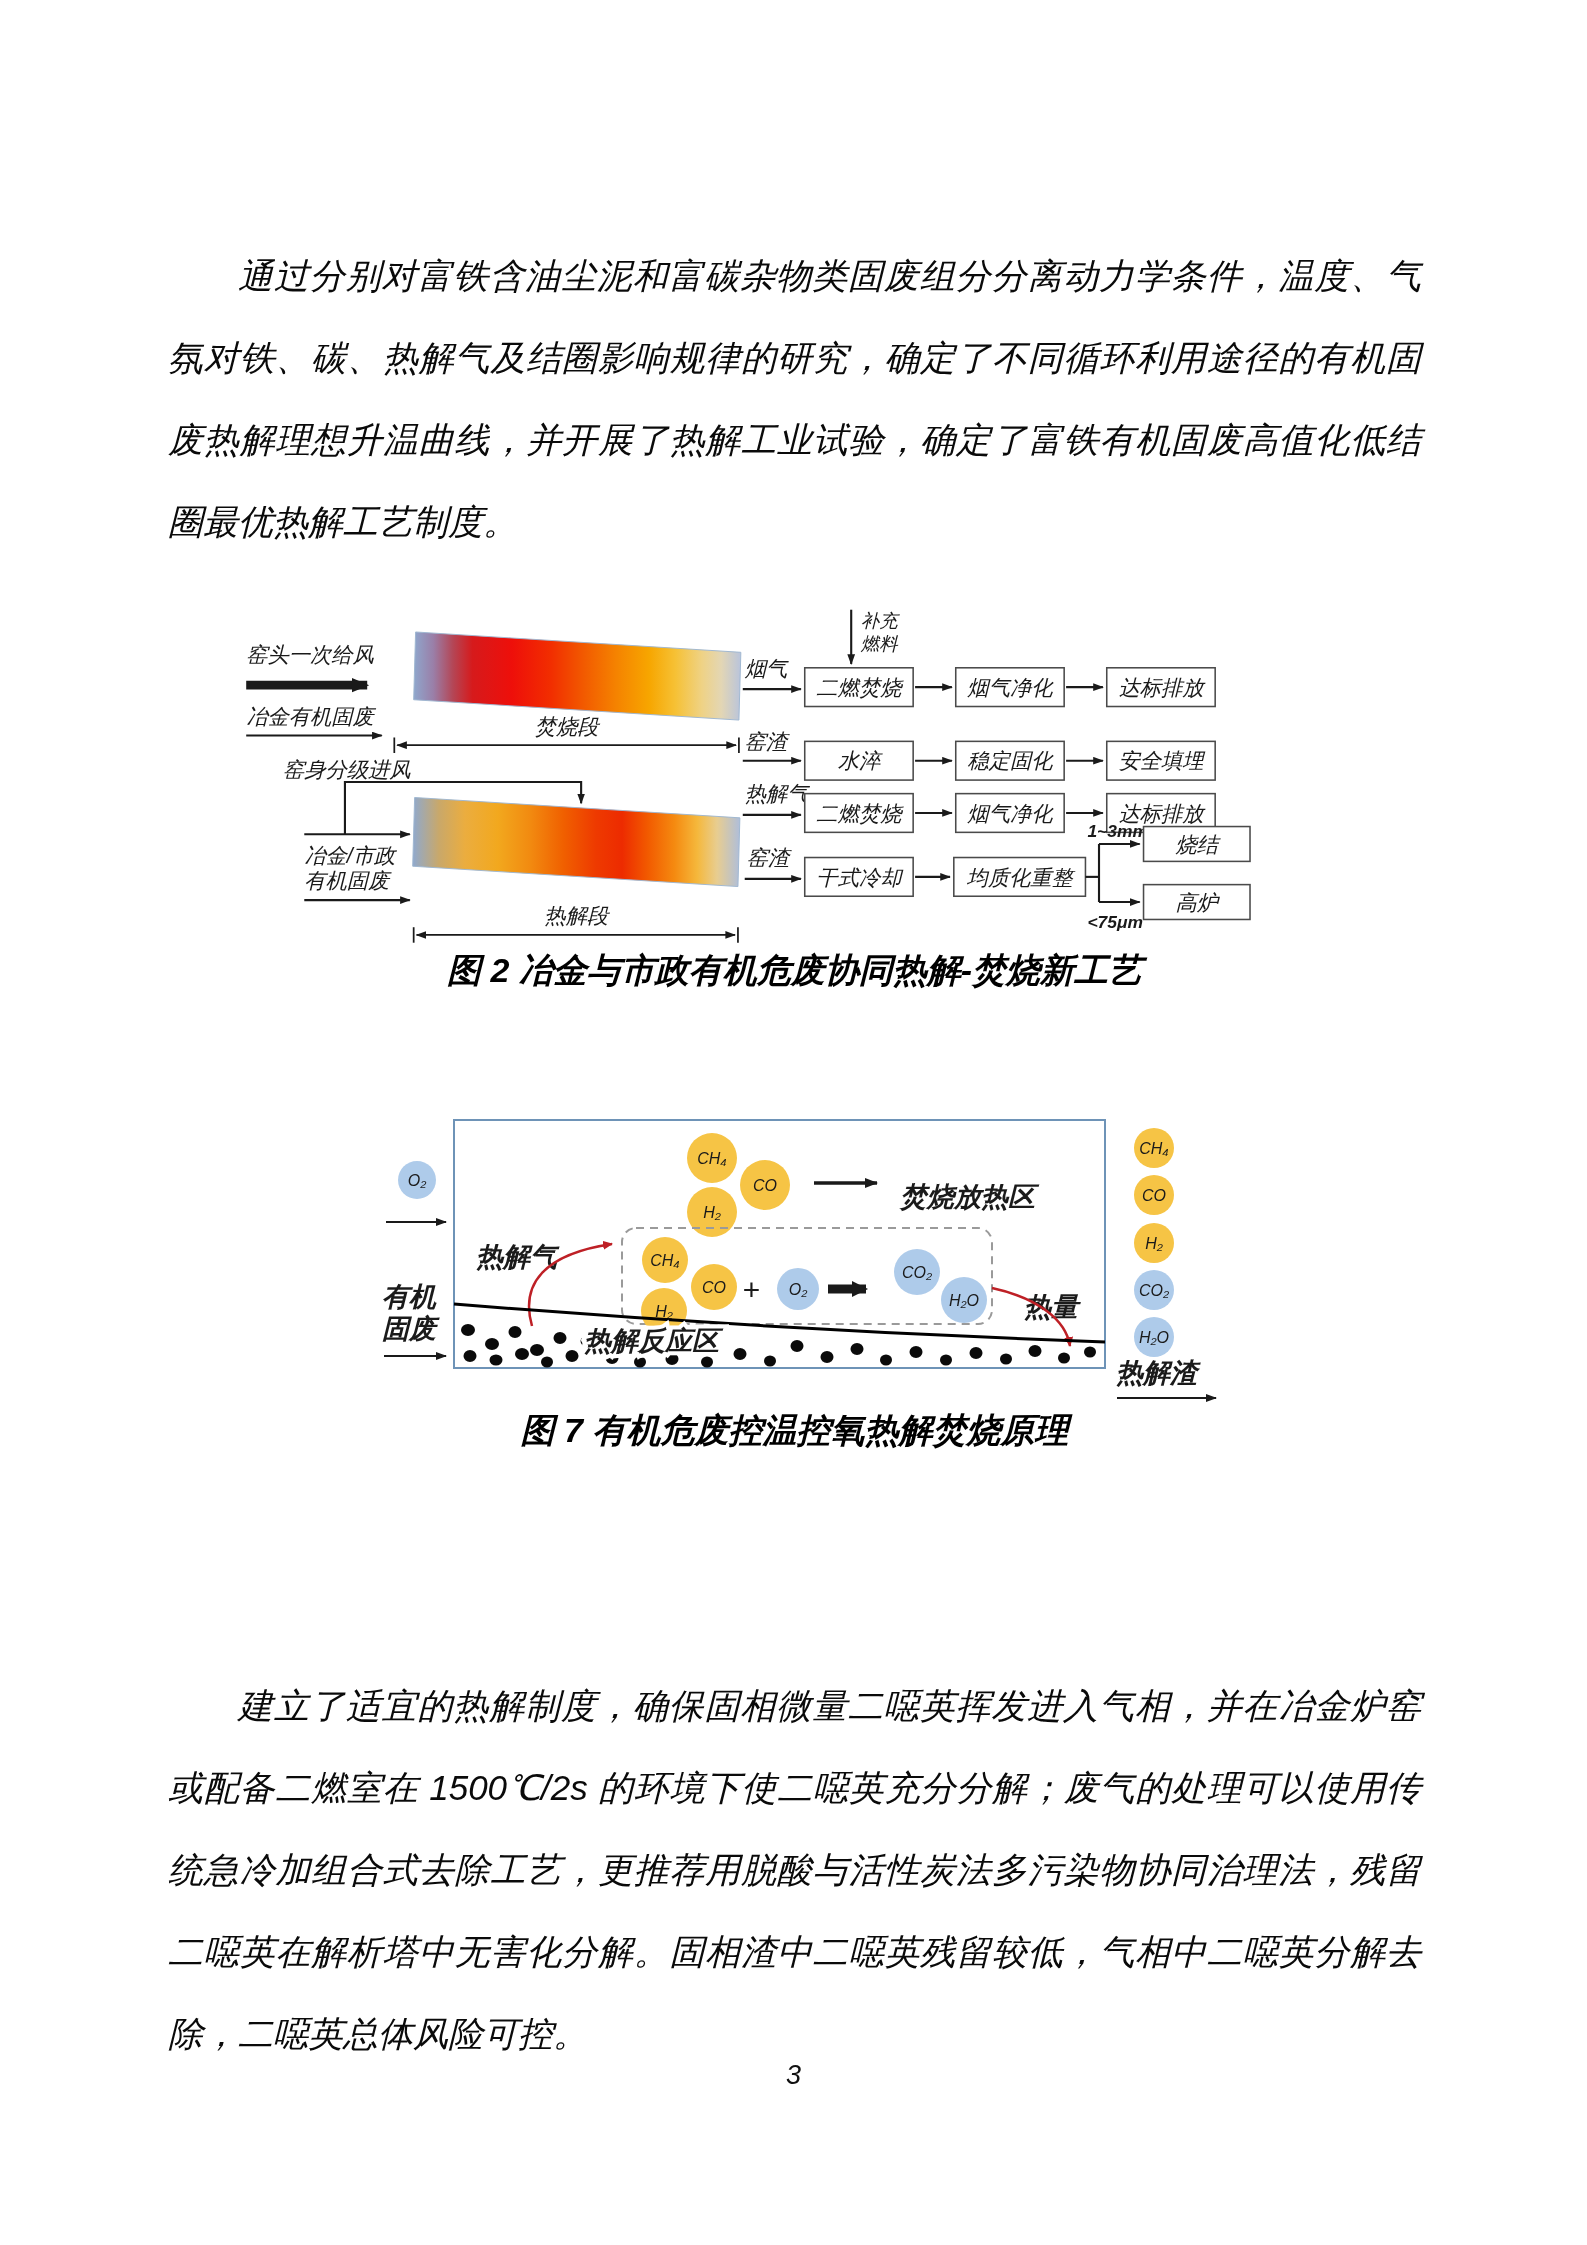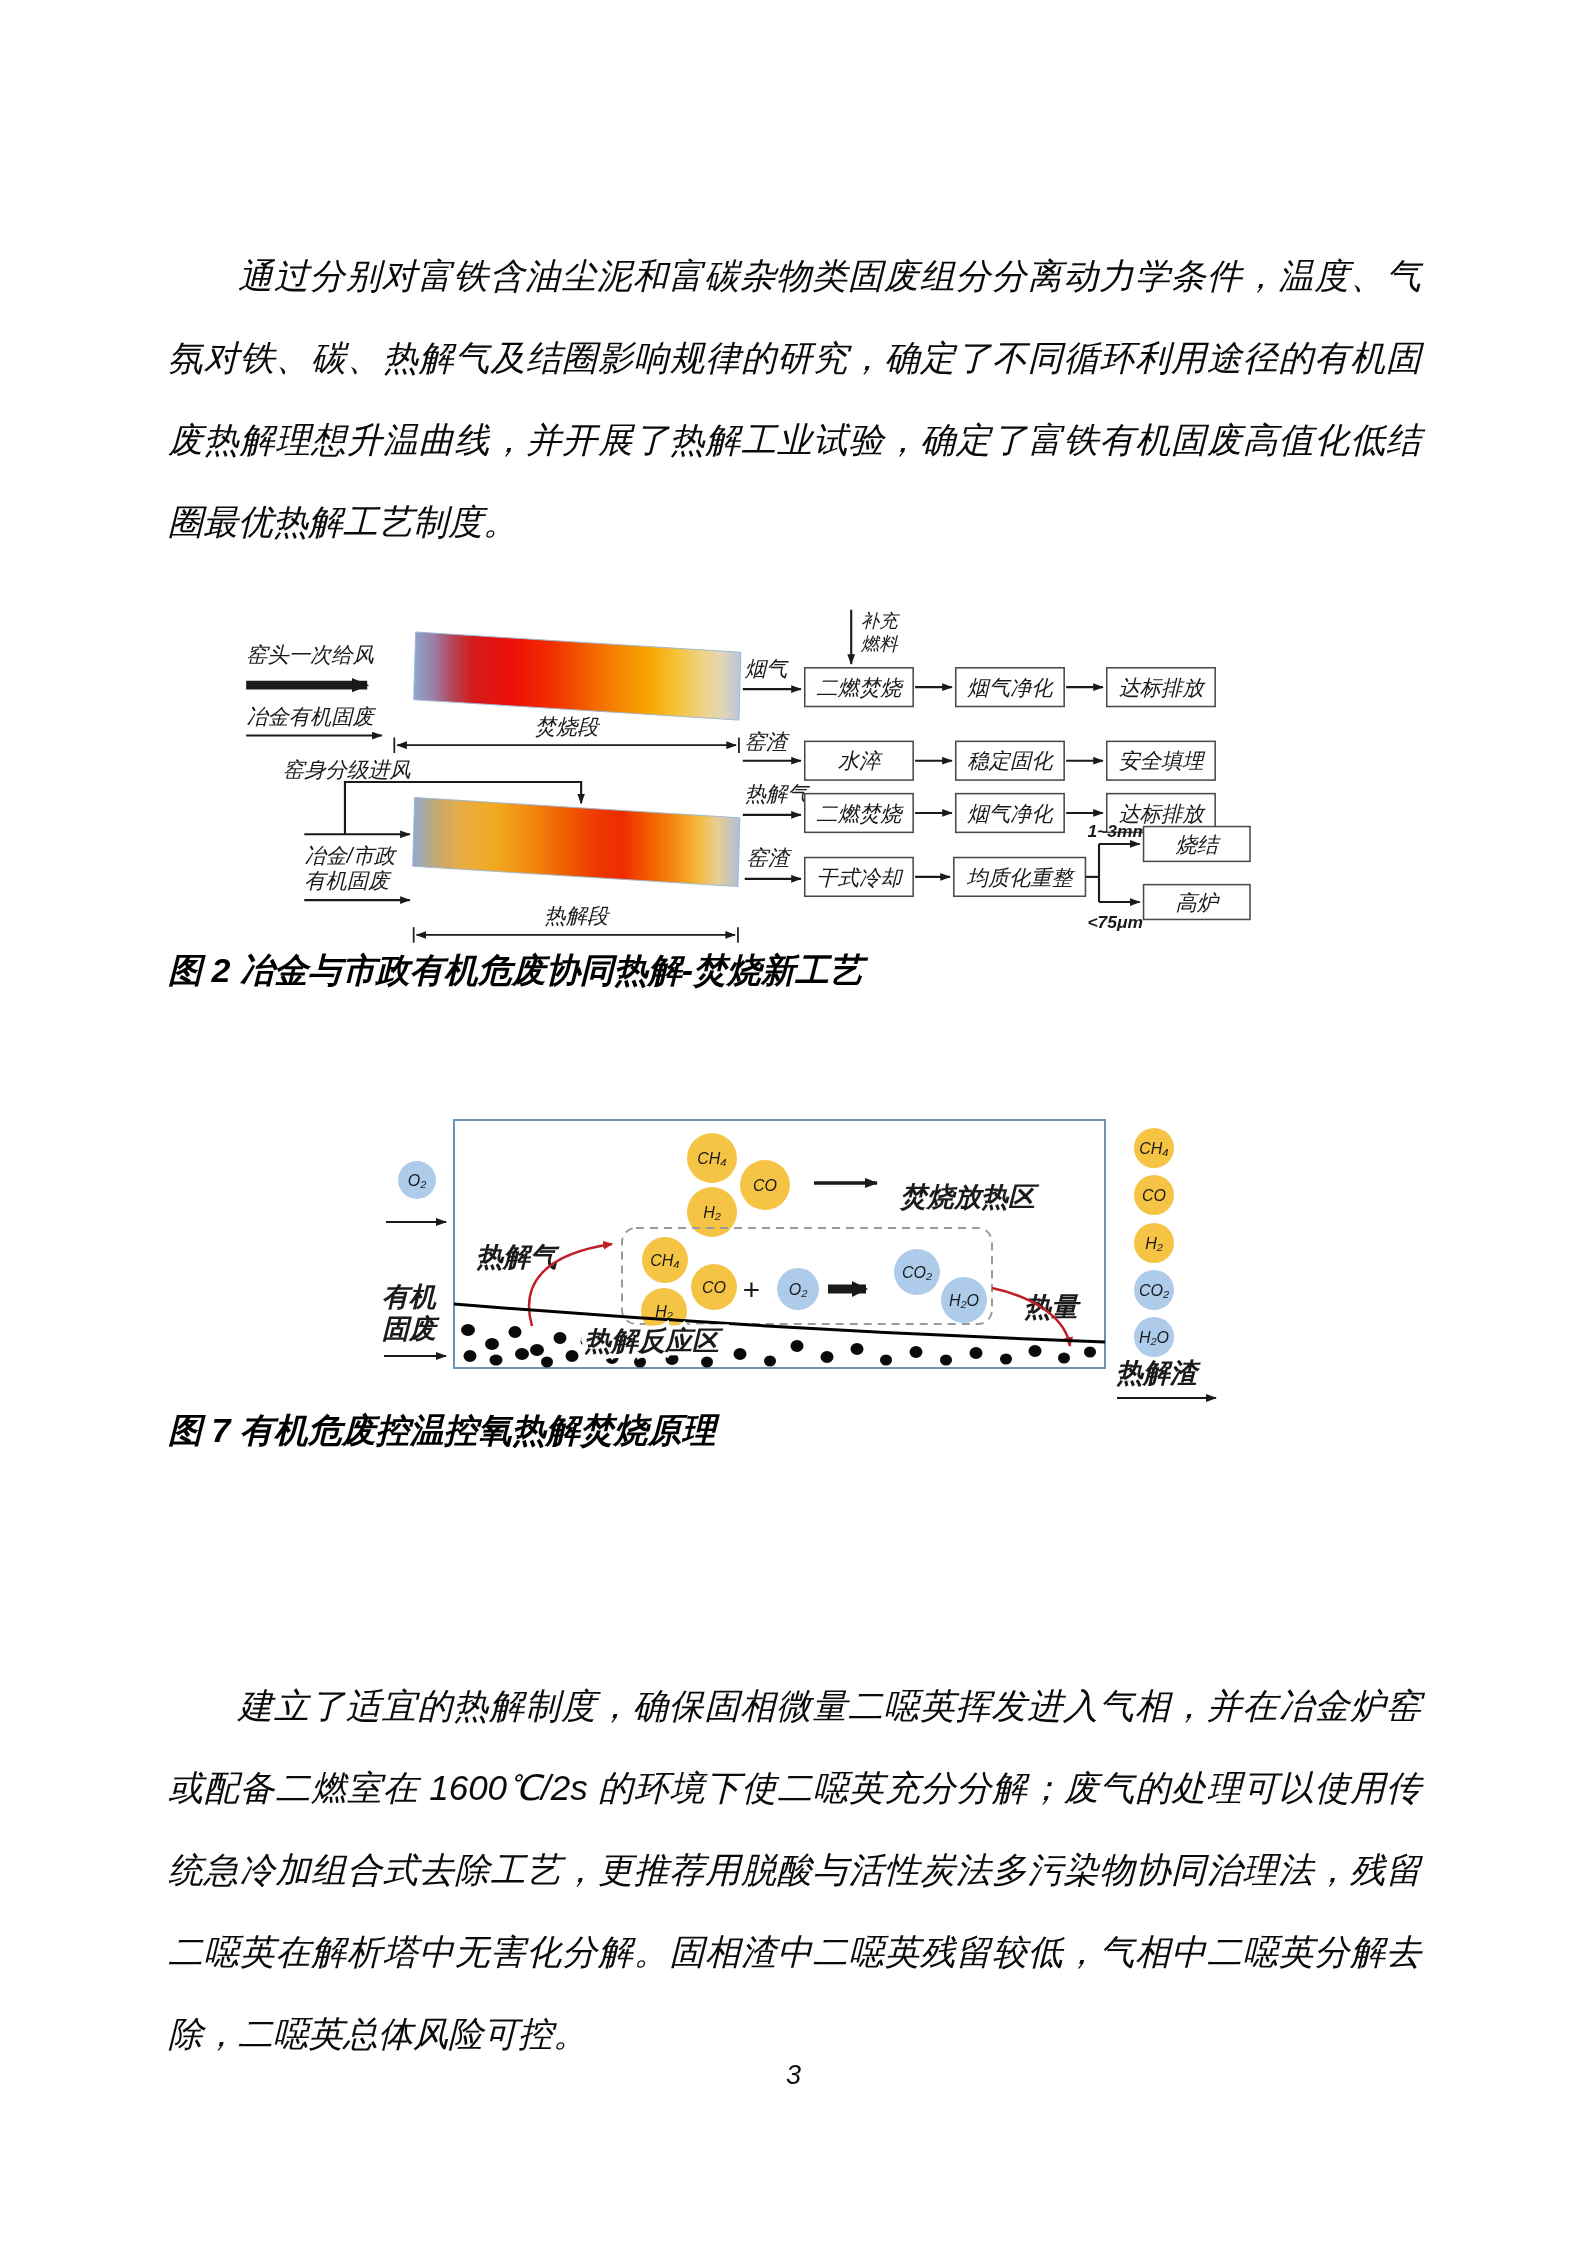--- a/index.html
+++ b/index.html
@@ -2,21 +2,21 @@
 <html><head>
 <meta charset="utf-8">
 <style>
   html,body{margin:0;padding:0;background:#e8e8e8;}
   .page{position:relative;width:1587px;height:2245px;background:#ffffff;margin:0 auto;
         font-family:"Liberation Sans",sans-serif;color:#0a0a0a;overflow:hidden;font-style:italic;}
   .para{position:absolute;left:168px;width:1253px;font-size:35px;line-height:82px;
         text-align:justify;text-justify:inter-ideograph;text-indent:70px;color:#0a0a0a;}
   .para1{top:200px;}
   .para2{top:1630px;}
-  .caption{position:absolute;left:168px;width:1253px;
+  .caption{position:absolute;left:168px;width:1253px;text-align:center;
            font-size:34px;font-weight:bold;color:#000;}
   .caption2{top:948px;}
   .caption3{top:1408px;}
   .pagenum{position:absolute;top:2060px;left:0;width:100%;text-align:center;font-size:27px;color:#111;}
   svg{position:absolute;}
   svg text{font-family:"Liberation Sans",sans-serif;fill:#1a1a1a;}
   .figtext{font-size:22px;}
   .figtext-s{font-size:19px;}
   .boxrect{fill:#ffffff;stroke:#4a4a4a;stroke-width:1.6px;}
   .arrow{stroke:#1a1a1a;stroke-width:2.2px;fill:none;}
@@ -303,16 +303,16 @@
     <g>
       <circle cx="782" cy="249" r="20" fill="#AECBEA"></circle>
       <text class="mol" x="782" y="255" text-anchor="middle">H₂O</text>
       </g>
     <text class="b3" x="744" y="294">热解渣</text>
     <line class="arrow" x1="745" y1="310" x2="844" y2="310" marker-end="url(#mA)"></line>
   </svg>
 
   <div class="caption caption3">图 7 有机危废控温控氧热解焚烧原理</div>
 
-  <p class="para para2">建立了适宜的热解制度，确保固相微量二噁英挥发进入气相，并在冶金炉窑或配备二燃室在 1600℃/2s 的环境下使二噁英充分分解；废气的处理可以使用传统急冷加组合式去除工艺，更推荐用脱酸与活性炭法多污染物协同治理法，残留二噁英在解析塔中无害化分解。固相渣中二噁英残留较低，气相中二噁英分解去除，二噁英总体风险可控。</p>
+  <p class="para para2">建立了适宜的热解制度，确保固相微量二噁英挥发进入气相，并在冶金炉窑或配备二燃室在 1500℃/2s 的环境下使二噁英充分分解；废气的处理可以使用传统急冷加组合式去除工艺，更推荐用脱酸与活性炭法多污染物协同治理法，残留二噁英在解析塔中无害化分解。固相渣中二噁英残留较低，气相中二噁英分解去除，二噁英总体风险可控。</p>
 
   <div class="pagenum">3</div>
 </div>
 
 </body></html>

